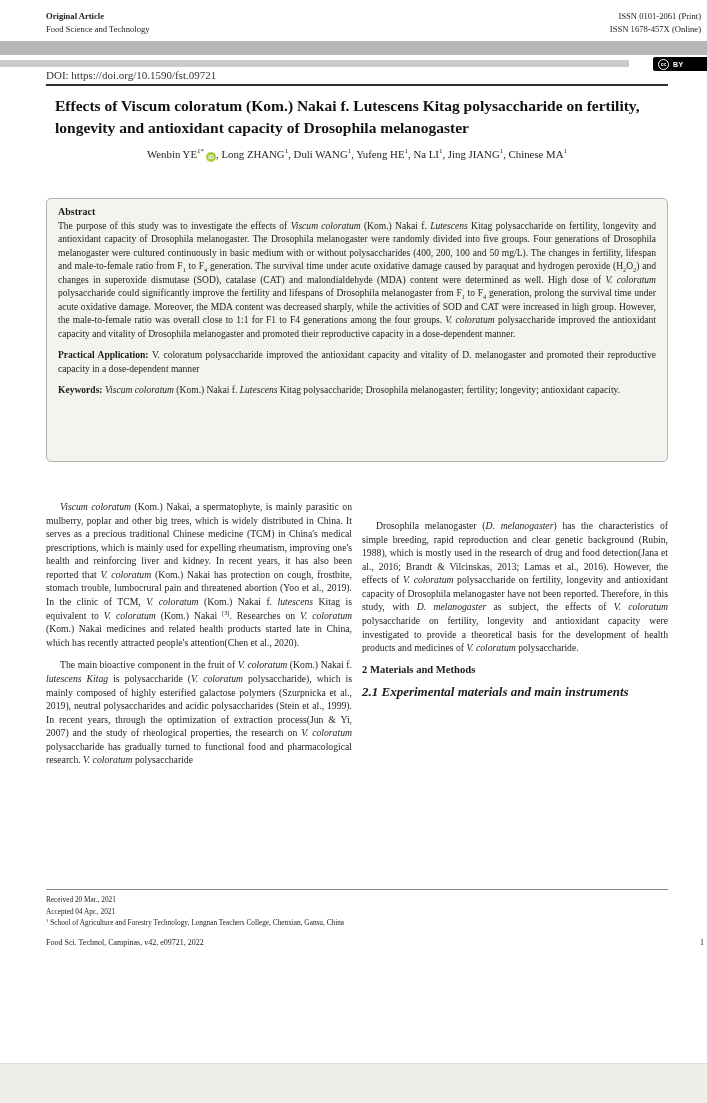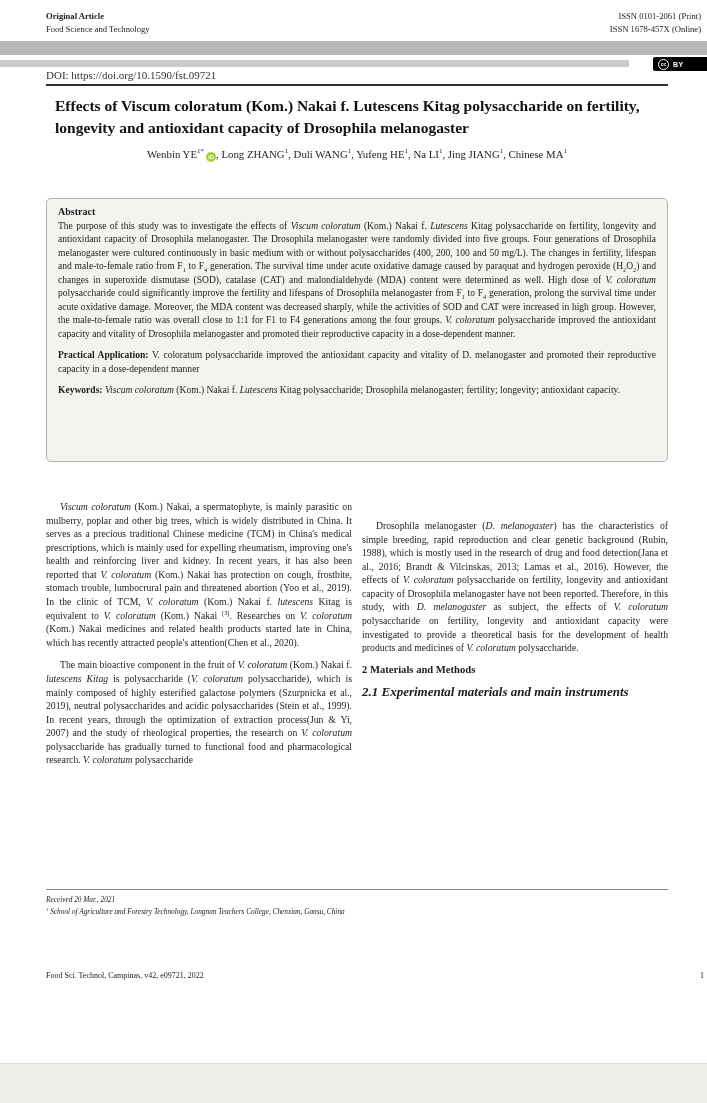--- a/index.html
+++ b/index.html
@@ -37,25 +37,25 @@
   .col{width:306px;}
   .col h2{font-size:10.6px;font-weight:bold;margin:0 0 9px;}
   .col h3{font-size:13px;font-weight:bold;font-style:italic;margin:2px 0 8px;}
   .col p{font-size:9.7px;line-height:1.4;text-align:justify;margin:0 0 9px;}
   .col p.indent{text-indent:14px;}
   .col-right{padding-top:19px;box-sizing:border-box;}
   .col-right h2{margin-top:4px;}
 
   
   .foot-rule{position:absolute;top:889px;left:46px;width:622px;height:1px;background:#8a8a8a;}
-  .footnotes{position:absolute;top:894px;left:46px;width:622px;font-size:7.3px;font-style:italic;line-height:1.6;color:#222;}
+  .footnotes{position:absolute;top:894px;left:46px;width:622px;font-size:7.3px;line-height:1.6;color:#222;}
   .lnk{cursor:pointer;}
 
   
-  .page-footer{position:absolute;top:971px;left:46px;right:3px;display:flex;justify-content:space-between;font-size:8px;color:#222;}
+  .page-footer{position:absolute;top:938px;left:46px;right:3px;display:flex;justify-content:space-between;font-size:8px;color:#222;}
 
   .desk{width:707px;height:40px;background:#efeeea;border-top:1px solid #dddcd7;}
 </style>
 </head>
 <body>
 
 <div class="page">
 
   <div class="hdr">
     <div class="hdr-left">
@@ -100,20 +100,21 @@
       <p class="indent"><span>Drosophila melanogaster (</span><span class="it">D. melanogaster</span><span>) has the characteristics of simple breeding, rapid reproduction and clear genetic background (Rubin, 1988), which is mostly used in the research of drug and food detection(Jana et al., 2016; Brandt &amp; Vilcinskas, 2013; Lamas et al., 2016). However, the effects of </span><span class="it">V. coloratum</span><span> polysaccharide on fertility, longevity and antioxidant capacity of Drosophila melanogaster have not been reported. Therefore, in this study, with </span><span class="it">D. melanogaster</span><span> as subject, the effects of </span><span class="it">V. coloratum</span><span> polysaccharide on fertility, longevity and antioxidant capacity were investigated to provide a theoretical basis for the development of health products and medicines of </span><span class="it">V. coloratum</span><span> polysaccharide.</span></p>
       <h2>2 Materials and Methods</h2>
       <h3>2.1 Experimental materials and main instruments</h3>
     </div>
   </div>
 
   <div class="foot-rule"></div>
 
   <div class="footnotes">
     <div>Received 20 Mar., 2021</div>
+    <div>Accepted 04 Apr., 2021</div>
     <div><sup>1</sup><span> School of Agriculture and Forestry Technology, Longnan Teachers College, Chenxian, Gansu, China</span></div>
   </div>
 
   <div class="page-footer">
     <span>Food Sci. Technol, Campinas,  v42,  e09721, 2022</span>
     <span>1</span>
   </div>
 
 </div>
 

